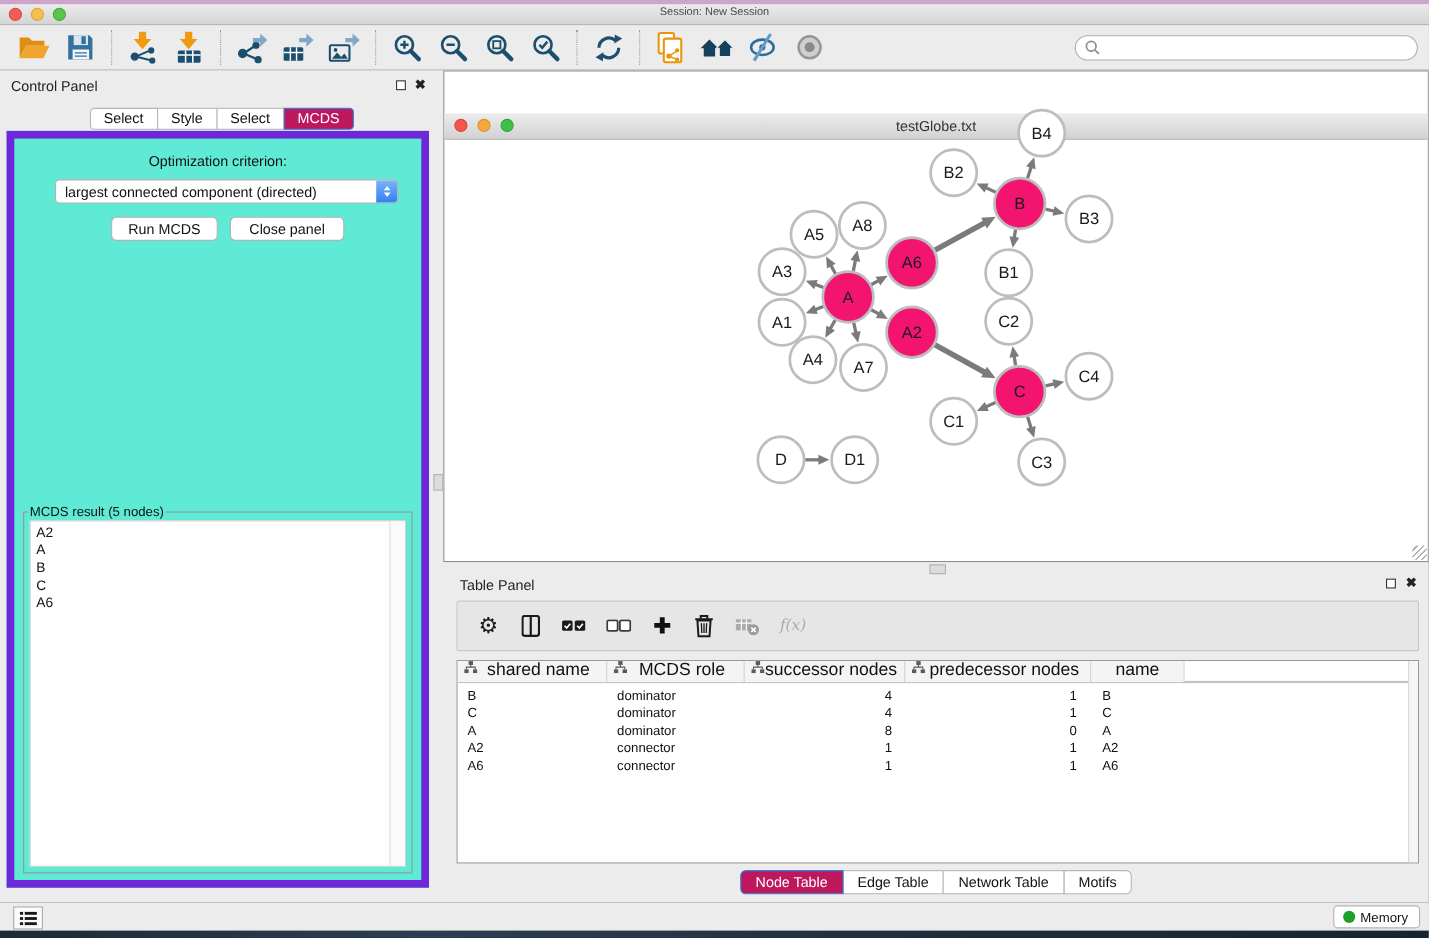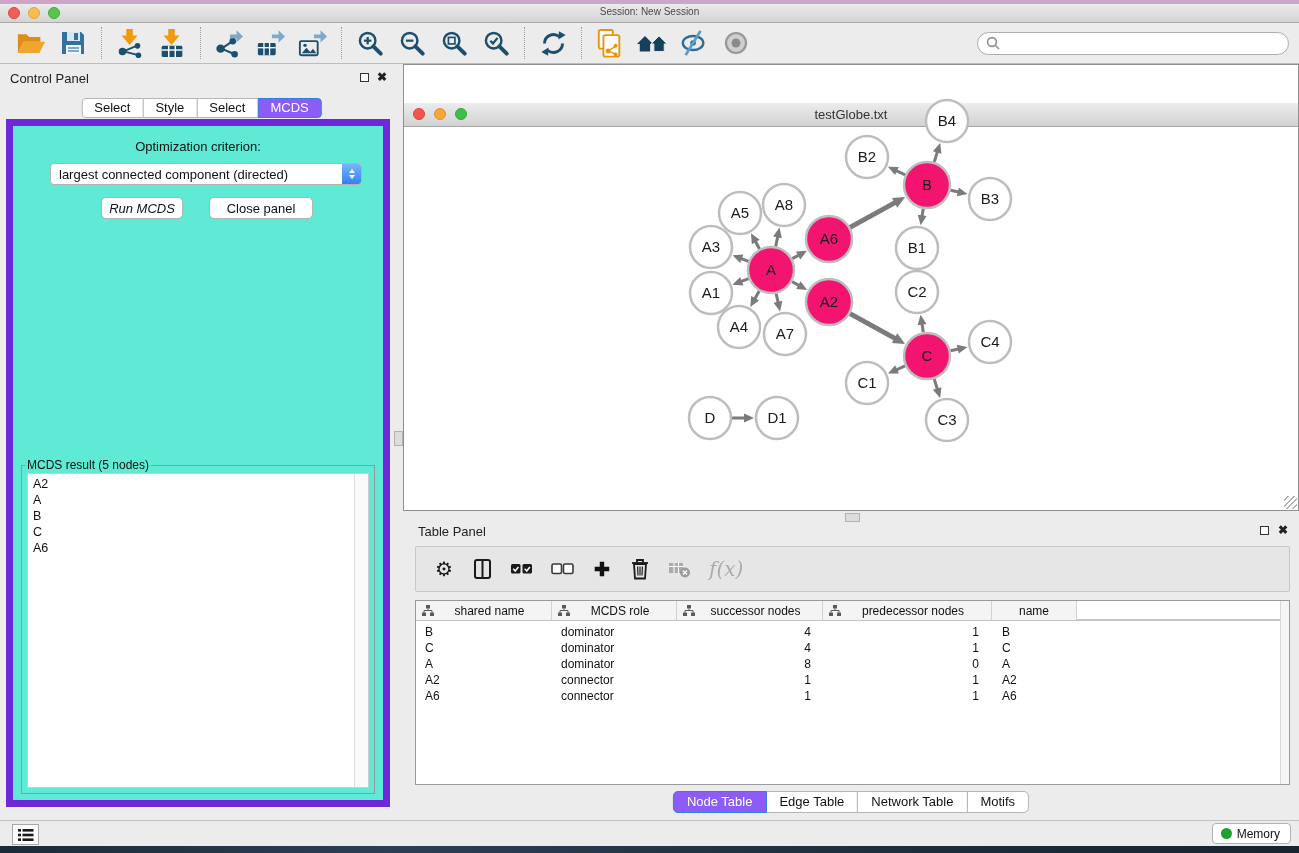--- a/index.html
+++ b/index.html
@@ -23,32 +23,32 @@
   .close-ic{font-size:12px;color:#222;font-weight:bold;line-height:10px;}
   
   .control-panel{position:absolute;left:0;top:64px;width:403px;height:756px;}
   .cp-head{position:absolute;left:10px;top:7px;}
   .cp-float{position:absolute;left:360px;top:9px;}
   .cp-close{position:absolute;left:377px;top:8px;}
   .seg{display:inline-flex;}
   .seg-item{border:1px solid #b5b5b5;background:#fff;color:#111;font-size:13px;line-height:18px;padding:0 12px;margin-left:-1px;position:relative;white-space:nowrap;}
   .seg-item:first-child{border-radius:4px 0 0 4px;margin-left:0;}
   .seg-item:last-child{border-radius:0 4px 4px 0;}
-  .seg-item.active{background:#8b5cf6;border-color:#3080dd;color:#fff;z-index:1;}
+  .seg-item.active{background:#be185d;border-color:#3080dd;color:#fff;z-index:1;}
   .cp-tabs{position:absolute;top:34px;left:50%;transform:translateX(-50%);z-index:2;}
   .cp-body{position:absolute;left:6px;top:55px;width:384px;height:688px;background:#5eead4;border:7px solid #6d28d9;box-sizing:border-box;}
   .opt-label{position:absolute;top:13px;left:0;right:0;text-align:center;font-size:13px;}
   .select-box{position:absolute;top:37px;left:37px;width:312px;height:22px;background:#fff;border:1px solid #b2b2b2;border-radius:4px;box-sizing:border-box;display:flex;align-items:center;font-size:13px;overflow:hidden;}
   .select-box .val{flex:1;padding-left:8px;white-space:nowrap;}
   .stepper{width:19px;height:22px;background:linear-gradient(#7db6fb,#2f7ef0);display:flex;flex-direction:column;align-items:center;justify-content:center;gap:2px;border-radius:0 3px 3px 0;}
   .stepper i{width:0;height:0;border-left:3.5px solid transparent;border-right:3.5px solid transparent;display:block;}
   .stepper .up{border-bottom:4.5px solid #fff;}
   .stepper .down{border-top:4.5px solid #fff;}
   .pbtn{position:absolute;top:71px;height:22px;background:#fff;border:1px solid #b2b2b2;border-radius:5px;font-size:13px;display:flex;align-items:center;justify-content:center;box-sizing:border-box;}
-  .run-btn{left:88px;width:82px;font-style:italic;}
+  .run-btn{left:88px;width:97px;}
   .closep-btn{left:196px;width:104px;}
   .mcds-fs{position:absolute;left:8px;right:8px;top:332px;bottom:6px;border:1px solid #979797;margin:0;padding:0;}
   .mcds-fs legend{font-size:12px;color:#111;margin-left:3px;padding:0 2px;}
   .mcds-inner{position:absolute;left:5px;right:5px;top:1px;bottom:5px;background:#fff;border:1px solid #cdcdcd;}
   .mcds-scroll{position:absolute;right:0;top:0;bottom:0;width:13px;border-left:1px solid #ddd;background:#fafafa;}
   .mcds-list{position:absolute;left:5px;top:2px;right:16px;bottom:0;font-size:12.5px;line-height:16px;}
   .list-item{height:16px;}
   
   .network-window{position:absolute;left:403px;top:64px;width:896px;height:447px;background:#fff;border:1px solid #8f8f8f;box-sizing:border-box;}
   .nw-titlebar{position:absolute;left:0;top:0;right:0;height:23px;background:linear-gradient(#ececec,#d2d2d2);border-bottom:1px solid #a5a5a5;margin-top:38px;}
@@ -63,24 +63,24 @@
   .h-handle{position:absolute;left:845px;top:513px;width:15px;height:9px;background:#dcdcdc;border:1px solid #b2b2b2;box-sizing:border-box;}
   
   .table-panel{position:absolute;left:403px;top:511px;width:896px;height:309px;}
   .tp-head-label{position:absolute;left:15px;top:13px;}
   .tp-float{position:absolute;left:857px;top:15px;}
   .tp-close{position:absolute;left:875px;top:14px;}
   .tp-toolbar{position:absolute;left:12px;right:9px;top:35px;height:46px;background:#e6e6e6;border:1px solid #c8c8c8;border-radius:2px;display:flex;align-items:center;gap:18px;padding-left:18px;box-sizing:border-box;}
   .tico{display:flex;align-items:center;justify-content:center;min-width:20px;}
   .gear-glyph{font-size:20px;color:#1a1a1a;line-height:20px;}
   .plus-glyph{font-size:19px;color:#111;font-weight:bold;line-height:19px;}
-  .fx-glyph{font-family:"DejaVu Serif",serif;font-style:italic;font-size:20px;color:#ababab;}
+  .fx-glyph{font-family:"DejaVu Serif",serif;font-style:italic;font-size:14px;color:#ababab;}
   .tp-table{position:absolute;left:12px;right:9px;top:89px;bottom:35px;background:#fff;border:1px solid #9a9a9a;box-sizing:border-box;overflow:hidden;}
   .tp-headrow{display:flex;height:19px;background:#f4f4f4;border-bottom:1px solid #c4c4c4;}
-  .th{display:flex;align-items:center;border-right:1px solid #d2d2d2;box-sizing:border-box;font-size:12px;}
+  .th{display:flex;align-items:flex-start;border-right:1px solid #d2d2d2;box-sizing:border-box;font-size:16px;}
   .th .lbl{flex:1;text-align:center;padding-right:6px;white-space:nowrap;}
   .th.noicon .lbl{padding-left:6px;}
   .th svg{margin-left:6px;flex:0 0 auto;}
   .th.filler{flex:1;border-right:none;background:#fff;border-bottom:1px solid #c4c4c4;}
   .tbody{padding-top:3px;}
   .tr{display:flex;height:16px;font-size:12px;align-items:center;}
   .td{box-sizing:border-box;white-space:nowrap;overflow:hidden;}
   .c0{padding-left:9px;}.c1{padding-left:9px;}
   .c2{text-align:right;padding-right:12px;}.c3{text-align:right;padding-right:13px;}
   .c4{padding-left:10px;}

